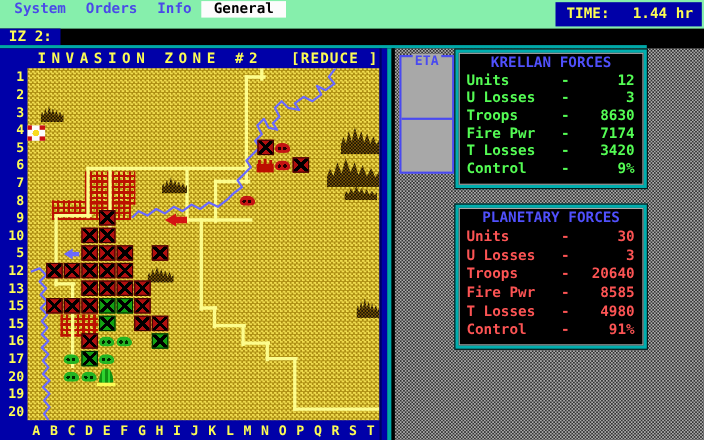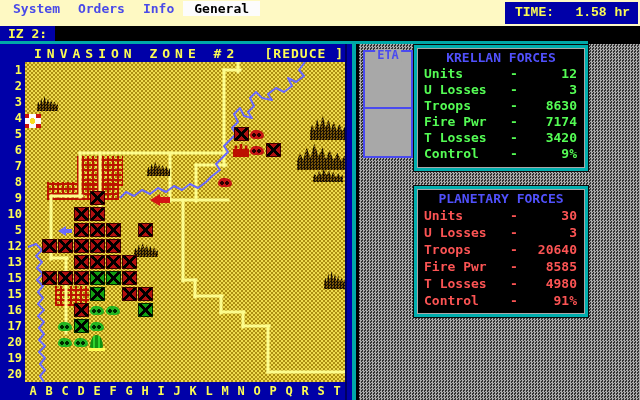--- a/index.html
+++ b/index.html
@@ -1,26 +1,26 @@
 <!DOCTYPE html>
 <html><head>
 <meta charset="utf-8">
 <style>
   html,body{margin:0;padding:0;background:#000;}
   .screen{position:relative;width:640px;height:400px;background:#000;overflow:hidden;
           font-family:"DejaVu Sans Mono",monospace;font-weight:bold;}
   
-  .menubar{position:absolute;left:0;top:0;width:640px;height:26px;background:#fef9c3;}
+  .menubar{position:absolute;left:0;top:0;width:640px;height:26px;background:#86efac;}
   .mitem{display:inline-block;margin-left:18px;margin-top:1px;height:15px;line-height:15px;
          font-size:13px;color:#4A4AE8;vertical-align:top;}
   .mitem:first-child{margin-left:13px;}
   .mitem.active{margin-left:9px;background:#FCFCFC;color:#000;padding:0 11px;}
   .timebox{position:absolute;left:505px;top:2px;width:133px;height:22px;background:#0000A8;
            color:#FCFC54;font-size:13px;line-height:22px;display:flex;justify-content:space-between;
-           padding:0 8px 0 10px;box-sizing:border-box;font-family:Liberation Mono, monospace;}
+           padding:0 8px 0 10px;box-sizing:border-box;}
   
   .izbadge{position:absolute;left:0;top:26px;width:55px;height:15px;background:#0000A8;
            color:#FCFC54;font-size:13px;line-height:15px;padding-left:8px;box-sizing:border-box;}
   .msgstrip{position:absolute;left:55px;top:26px;width:472px;height:15px;background:#FCFCFC;
             color:#000;font-size:13px;line-height:15px;padding-left:6px;box-sizing:border-box;white-space:nowrap;}
   .tealline{position:absolute;left:0;top:41px;width:588px;height:3px;background:#00A8A8;}
   
   .map-window{position:absolute;left:0;top:44px;width:352px;height:356px;background:#0000A8;}
   .map-title{position:absolute;left:0;top:46px;width:352px;height:15px;display:flex;
              justify-content:space-between;padding:0 8px 0 34px;box-sizing:border-box;
@@ -104,21 +104,21 @@
 </style>
 </head>
 <body>
 
 <div class="screen">
 
   <div class="menubar">
     <span id="menu-items"><span class="mitem">System</span><span class="mitem">Orders</span><span class="mitem">Info</span><span class="mitem active">General</span></span>
     <div class="timebox">
       <span>TIME:</span>
-      <span>1.58 hr</span>
+      <span>1.44 hr</span>
     </div>
   </div>
 
   <div class="izbadge">IZ 2:</div>
   <div class="tealline"></div>
 
   <div class="map-window"></div>
   <div class="map-title">
     <span class="ttl">INVASION ZONE #2</span>
     <span class="reduce">[REDUCE ]</span>

